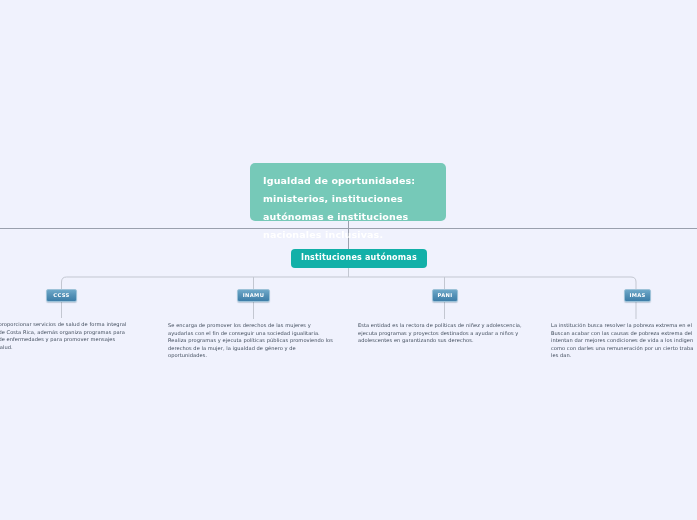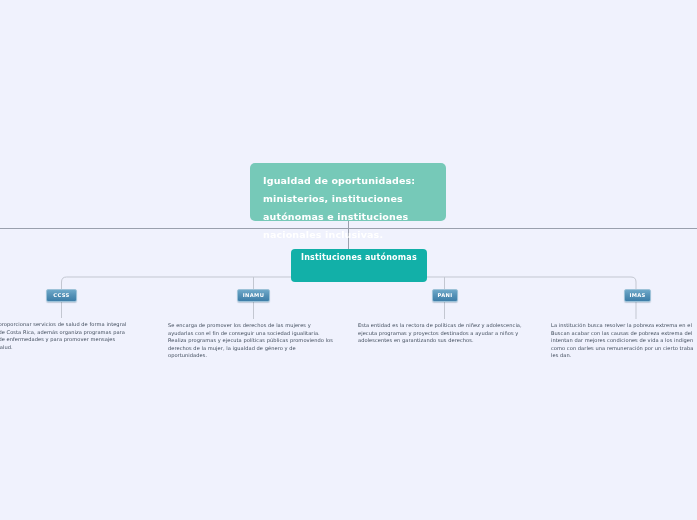--- a/index.html
+++ b/index.html
@@ -45,21 +45,21 @@
     font-weight: bold;
     line-height: 18px;
     letter-spacing: 0.15px;
   }
 
   
   .branch-node {
     position: absolute;
     left: 291px;
     top: 249px;
-    height: 33px;
+    height: 19px;
     background: #12b0a8;
     border-radius: 4px;
     box-sizing: border-box;
     padding: 4px 10px 0 10px;
     color: #ffffff;
     font-size: 8px;
     font-weight: bold;
     letter-spacing: 0.2px;
     white-space: nowrap;
   }

